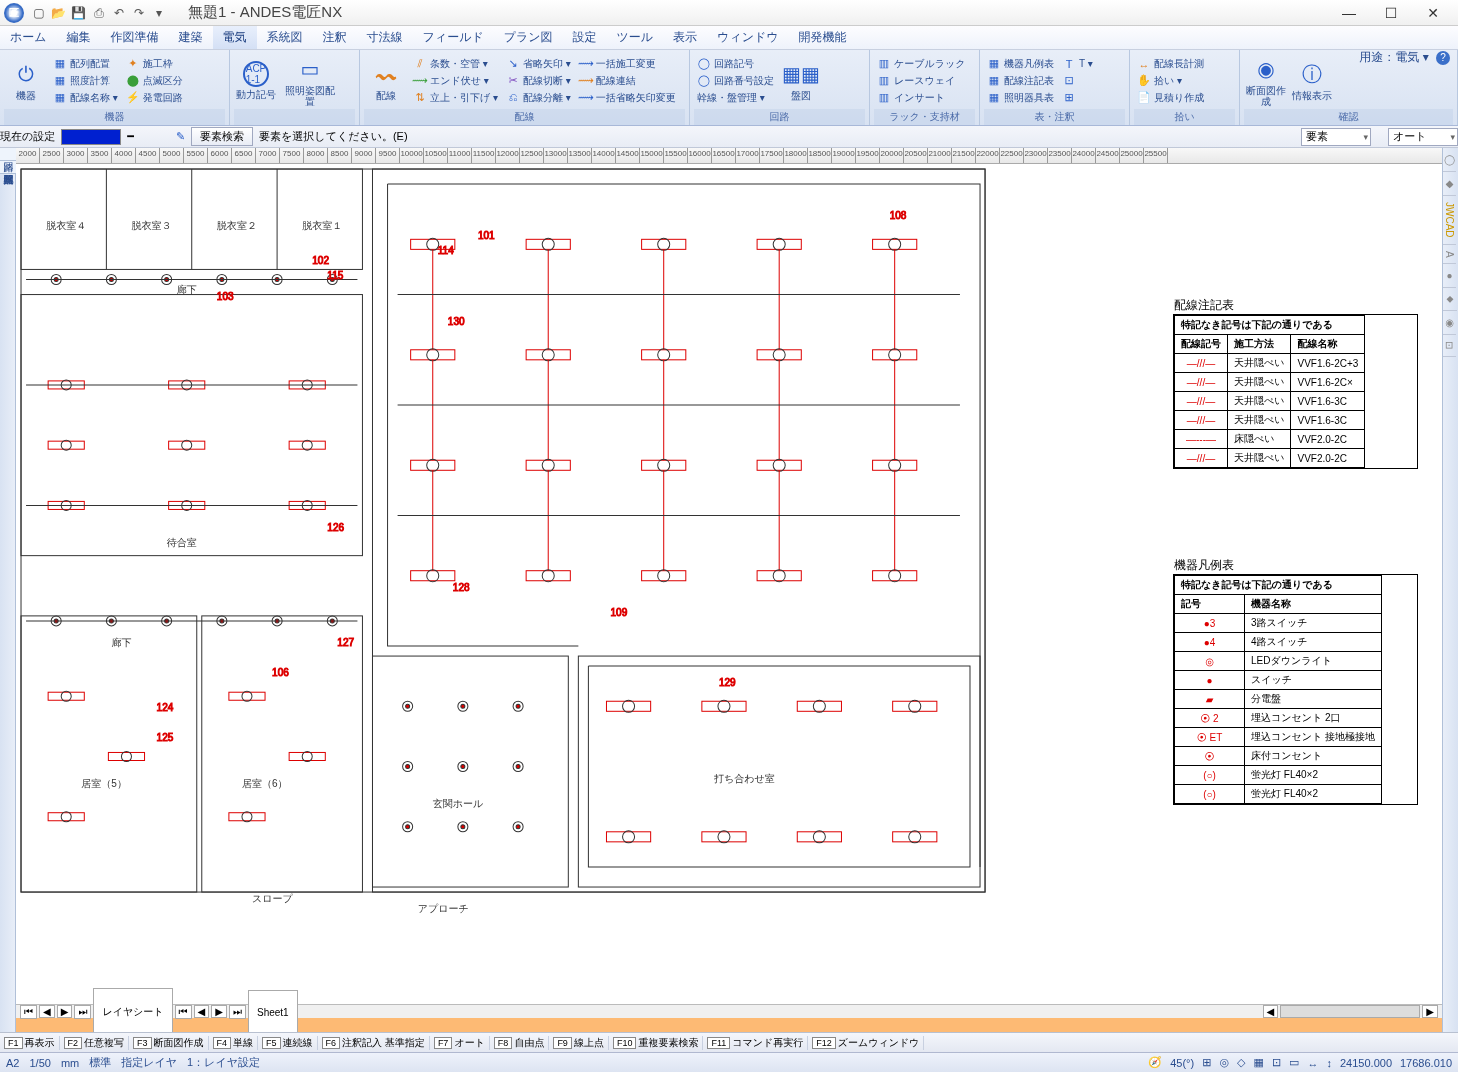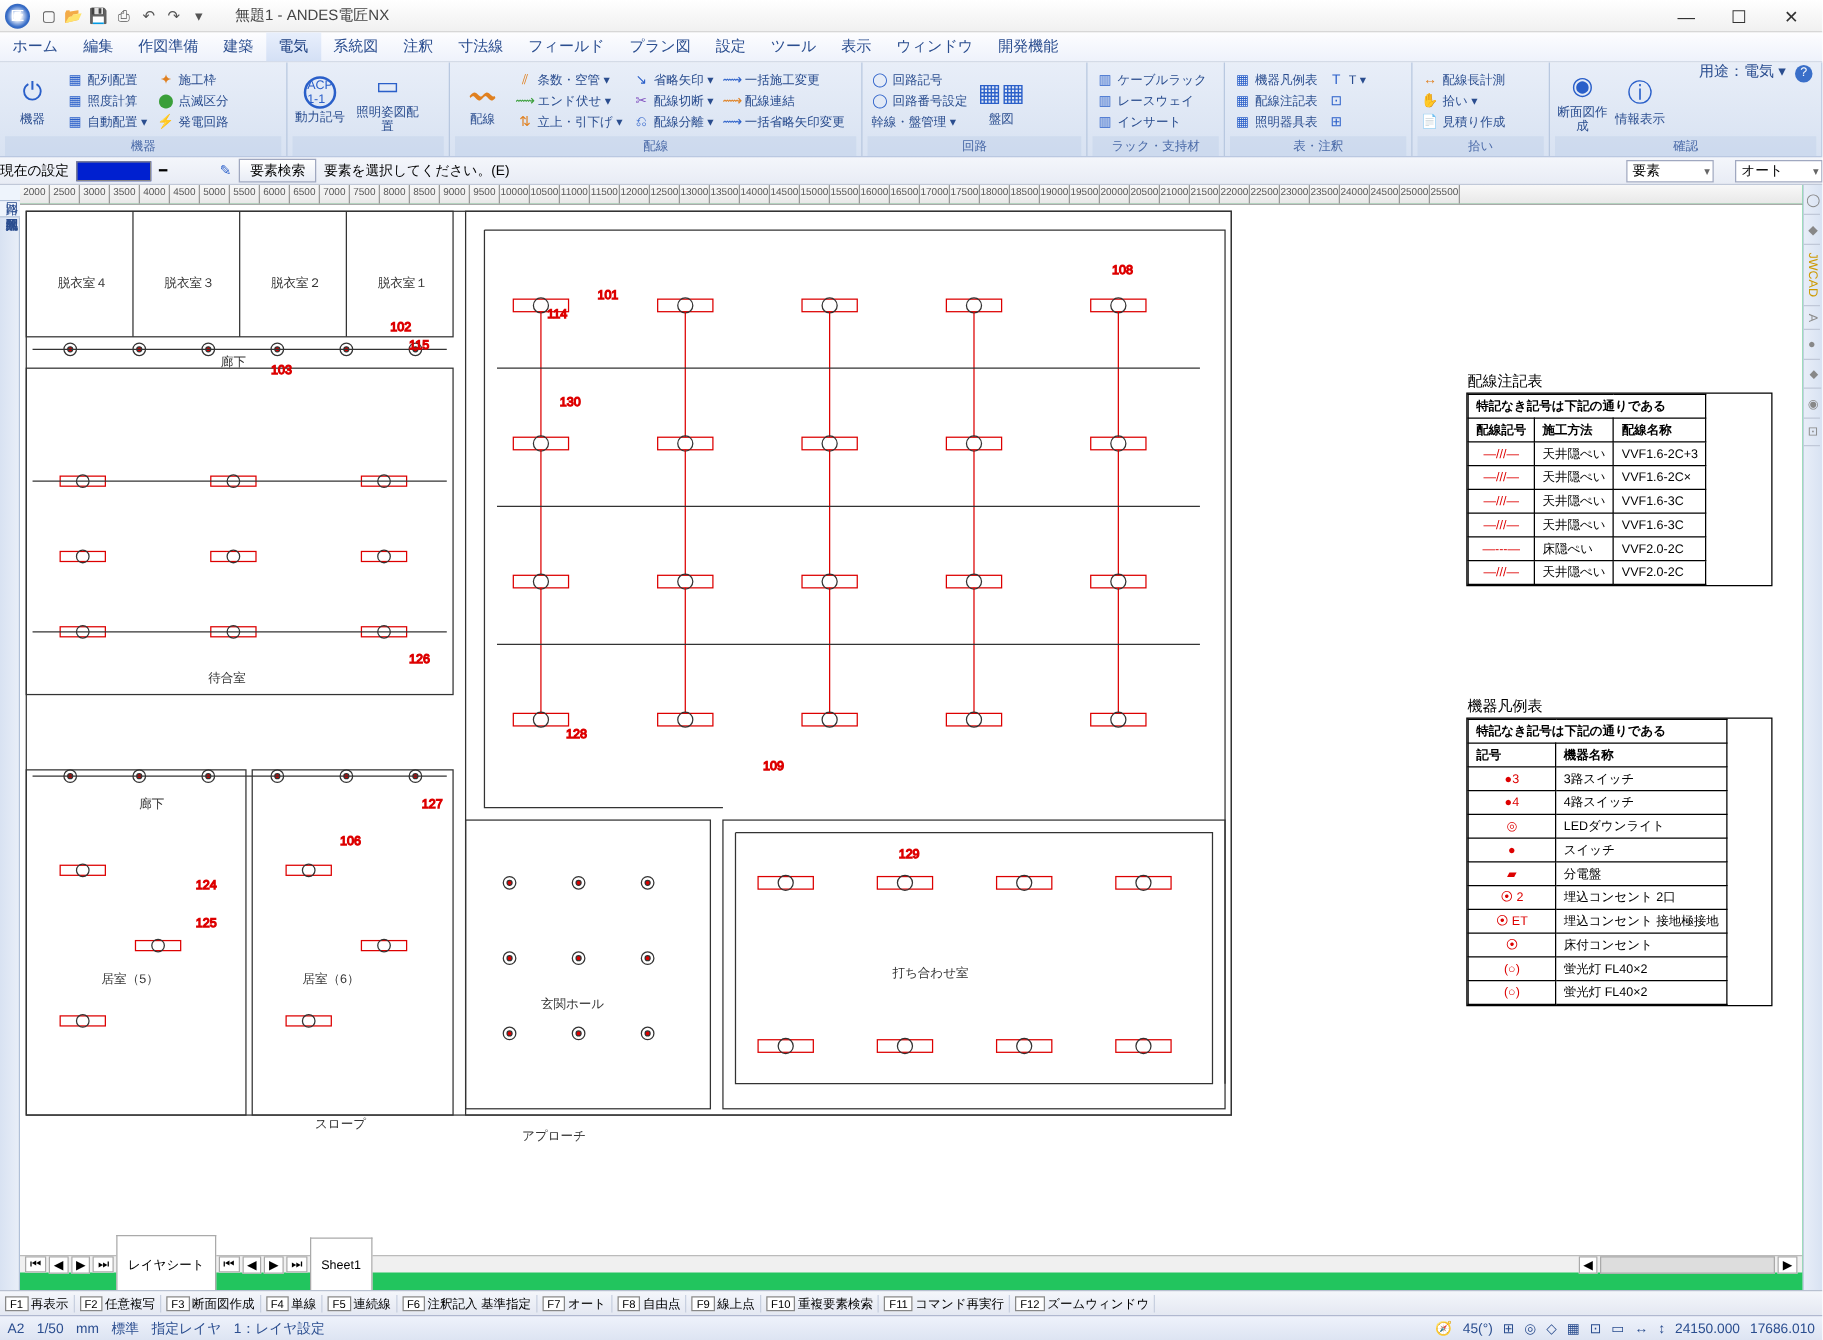--- a/index.html
+++ b/index.html
@@ -3,21 +3,21 @@
 <meta charset="utf-8">
 <style>
 * { box-sizing: border-box; margin: 0; padding: 0; }
 body { font-family: "Meiryo", "MS PGothic", sans-serif; font-size: 11px; background: #fff; overflow: hidden; width: 1458px; height: 1072px; position: relative; }
 
 
 .titlebar { height: 26px; background: linear-gradient(#fff,#f0f0f0); border-bottom: 1px solid #ccc; display: flex; align-items: center; padding: 0 4px; }
 .titlebar .app-icon { width: 20px; height: 20px; border-radius: 50%; background: radial-gradient(circle,#fff 20%, #3a6fc9 60%, #1a4a9e); margin-right: 6px; display:flex;align-items:center;justify-content:center;font-weight:bold;color:#fff;font-size:10px;}
 .titlebar .qat { display: flex; gap: 2px; }
 .titlebar .qat .qbtn { width: 18px; height: 18px; display:flex;align-items:center;justify-content:center;font-size:12px;color:#555;cursor:pointer;}
-.titlebar .title { margin-left: 20px; color: #444; font-size: 12px;}
+.titlebar .title { margin-left: 20px; color: #444; font-size: 15px;}
 .titlebar .winbtns { margin-left: auto; display: flex; }
 .titlebar .winbtns div { width: 42px; height: 24px; display:flex;align-items:center;justify-content:center;font-size:14px;color:#333;cursor:pointer;}
 
 
 .menubar { height: 24px; background: linear-gradient(#fdfdff,#eef2fb); border-bottom: 1px solid #c8d0e0; display: flex; align-items: center; }
 .menubar .mitem { padding: 0 10px; color: #2a4d8f; font-size: 12px; cursor:pointer; height:100%; display:flex; align-items:center;}
 .menubar .mitem.active { background: linear-gradient(#e8effc,#d4e0f5); color:#1a3d7f;}
 .menubar .right { margin-left: auto; color:#2a4d8f; padding-right:8px; font-size:12px;margin-top:40px;}
 .menubar .help-icon { width:14px;height:14px;border-radius:50%;background:#3a6fc9;color:#fff;font-size:10px;display:inline-flex;align-items:center;justify-content:center;margin-left:4px;}
 
@@ -41,21 +41,21 @@
 .settingsbar .btn { border:1px solid #a0a8c0; background:linear-gradient(#fff,#e8ecf5); padding:1px 8px; cursor:pointer;}
 .settingsbar .right { margin-left:auto; display:flex; gap:17px; align-items:center;}
 
 
 .main { position:absolute; top:148px; left:0; right:0; bottom:40px; display:flex;}
 .leftstrip { width:16px; background:linear-gradient(90deg,#d8e2f2,#e8eef8); border-right:1px solid #b0c0d8;}
 .leftstrip .tab { writing-mode:vertical-rl; font-size:10px; color:#2a4d8f; padding:6px 1px; background:#eef4fc; border-bottom:1px solid #b0c0d8; cursor:pointer;}
 .rightstrip { width:16px; background:linear-gradient(90deg,#e8eef8,#d8e2f2); border-left:1px solid #b0c0d8;}
 .rightstrip .tab { writing-mode:vertical-rl; font-size:10px; color:#888; padding:6px 1px; border-bottom:1px solid #c0c8d8; cursor:pointer;}
 
-.canvas-wrap { flex:1; position:relative; background:#22c55e; overflow:hidden;}
+.canvas-wrap { flex:1; position:relative; background:#fdba74; overflow:hidden;}
 .hruler { height:16px; background:linear-gradient(#f8f8f8,#e8e8e8); border-bottom:1px solid #aaa; display:flex; font-size:8px; overflow:hidden;}
 .hruler .tick { flex:0 0 24px; border-right:1px solid #999; text-align:center; color:#555; padding-top:1px;}
 .canvas { position:absolute; top:16px; left:0; right:0; bottom:28px; background:#fff; overflow:hidden;}
 
 
 .plan { position:absolute; inset:0; }
 .plan line, .plan rect, .plan circle, .plan path, .plan polyline { stroke:#333; fill:none; stroke-width:1;}
 .plan .red { stroke:#d00; }
 .plan .redfill { fill:#d00; }
 .plan text { font-size:10px; fill:#d00; }
@@ -146,21 +146,21 @@
         <div class="smallbtn">
             <span class="si i-blue">▦</span>
             <span>配列配置</span>
           </div>
         <div class="smallbtn">
             <span class="si i-blue">▦</span>
             <span>照度計算</span>
           </div>
         <div class="smallbtn">
             <span class="si i-blue">▦</span>
-            <span>自動配置 ▾</span>
+            <span>配線名称 ▾</span>
           </div>
       </div>
       <div class="smallrow">
         <div class="smallbtn">
             <span class="si i-orange">✦</span>
             <span>施工枠</span>
           </div>
         <div class="smallbtn">
             <span class="si i-green">⬤</span>
             <span>点滅区分</span>

